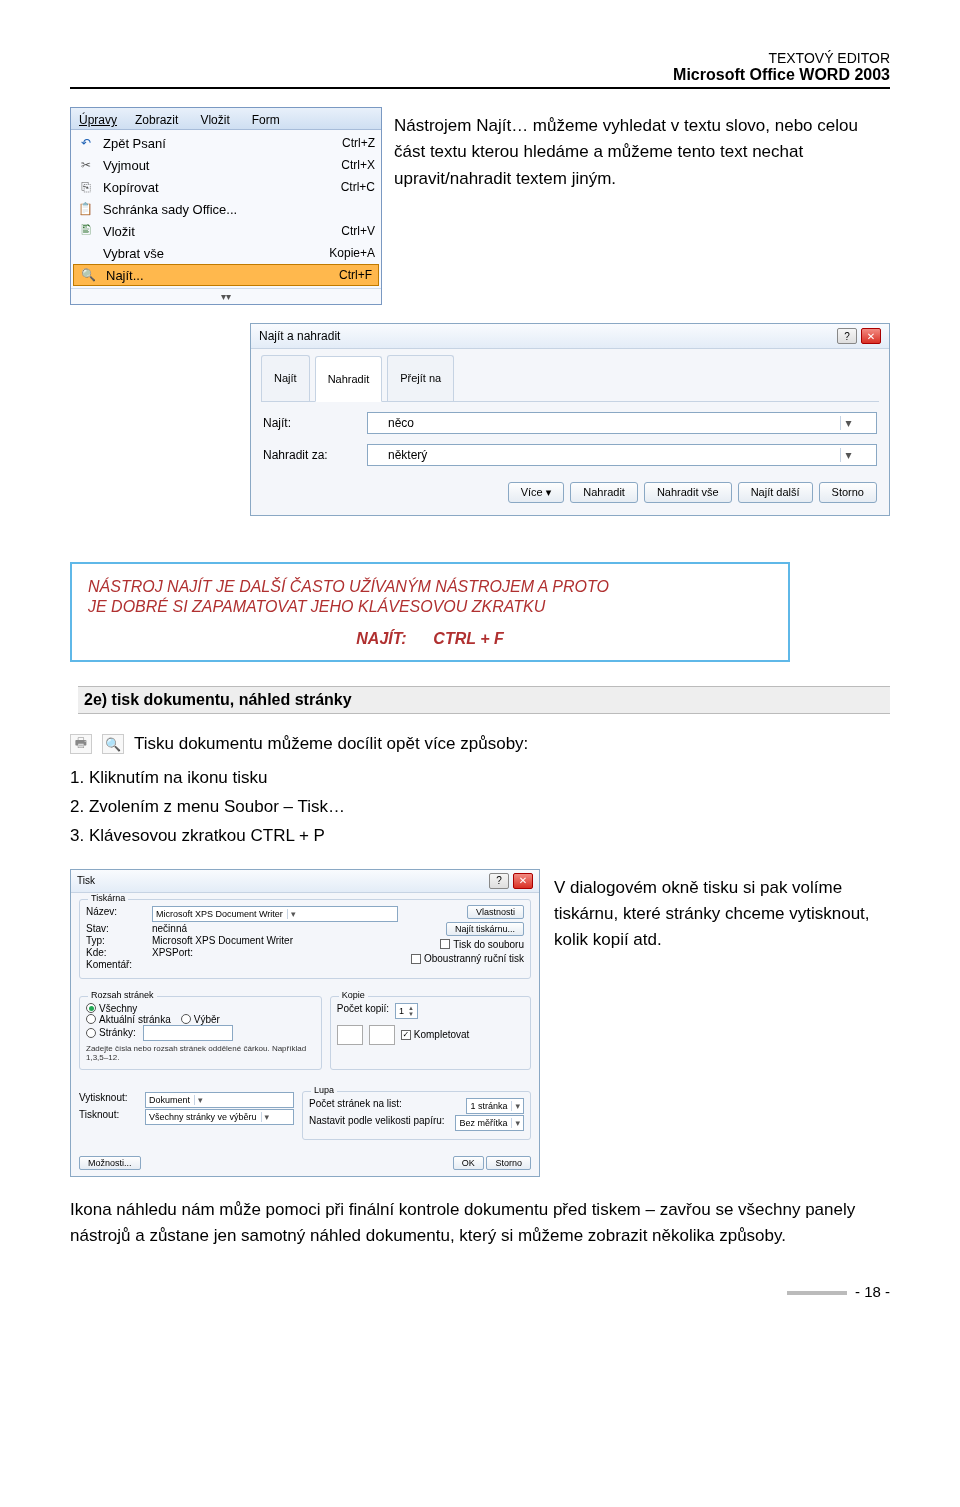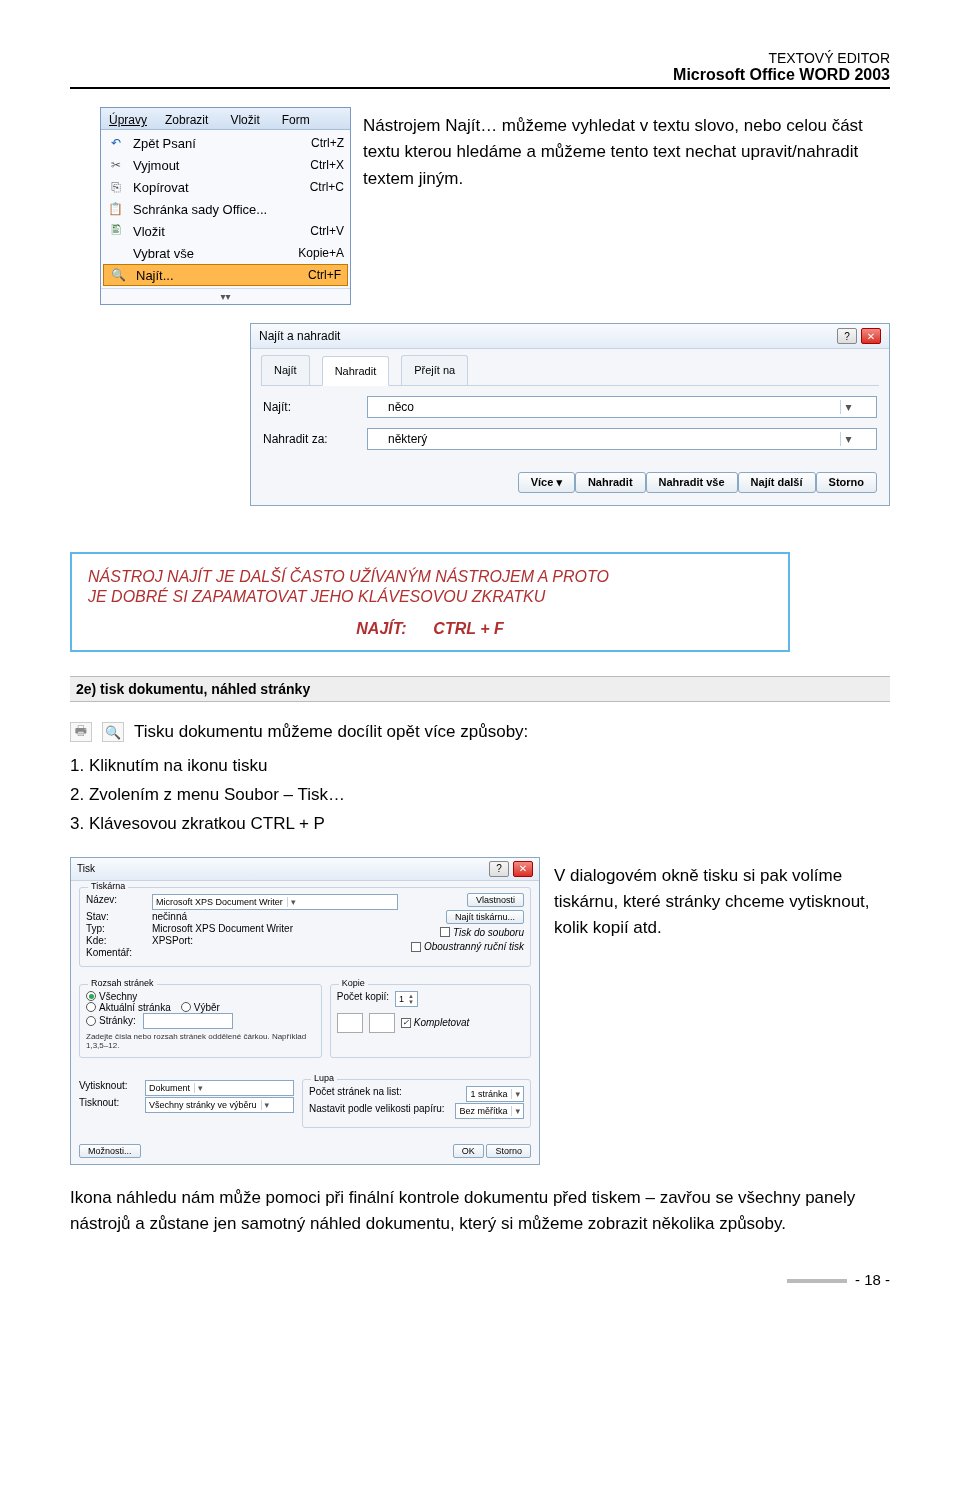--- a/index.html
+++ b/index.html
@@ -23,24 +23,23 @@
   }
   .header .line2 { font-weight: bold; font-size: 16px; }
   .row1 {
     display: flex;
     gap: 12px;
     margin-bottom: 18px;
   }
   .menu-panel {
     border: 1px solid #7a99c2;
     background: #f7f9fd;
-    width: 251px;
+    width: 312px;
     font-size: 13px;
     position: relative;
-    margin-left: 30px;
   }
   .menu-tabs {
     display:flex;
     background: linear-gradient(#e8f0fa,#cfdff2);
     border-bottom:1px solid #a7bcd9;
     font-size:12px;
     padding:3px 4px 0 4px;
     gap:6px;
   }
   .menu-tabs span{padding:2px 4px;}
@@ -74,51 +73,51 @@
     background:linear-gradient(#f9fbfe,#e3ecf7);
     padding:4px 8px;
     border-bottom:1px solid #c6d3e3;
     display:flex;align-items:center;justify-content:space-between;
   }
   .winbtns{display:flex;gap:4px;}
   .wb{width:20px;height:16px;border:1px solid #888;border-radius:2px;font-size:10px;display:flex;align-items:center;justify-content:center;background:linear-gradient(#f6f6f6,#dedede);}
   .wb.close{background:linear-gradient(#f28b82,#d93025);color:#fff;border-color:#a00;}
   .dlg-body{padding:8px 12px 12px 12px;}
   .dlg-tabs{display:flex;gap:0;border-bottom:1px solid #c6d3e3;margin:-2px -2px 10px -2px;}
-  .dlg-tab{padding:8px 12px;border:1px solid #c6d3e3;border-bottom:none;background:#f0f3f8;margin-right:12px;border-radius:3px 3px 0 0;font-size:11px;}
+  .dlg-tab{padding:16px 12px;border:1px solid #c6d3e3;border-bottom:none;background:#f0f3f8;margin-right:5px;border-radius:3px 3px 0 0;font-size:11px;}
   .dlg-tab.active{background:#fff;border-bottom:1px solid #fff;position:relative;top:1px;}
   .form-row{display:flex;align-items:center;margin-bottom:10px;gap:14px;}
   .form-row label{width:90px;}
   .combo{flex:1;display:flex;align-items:center;border:1px solid #8aa8c4;background:#fff;height:22px;padding:0 20px;}
   .combo .v{flex:1;}
   .combo .dd{width:16px;text-align:center;border-left:1px solid #c6d3e3;color:#555;}
-  .btn-row{display:flex;justify-content:flex-end;margin-top:22px;font-weight:bold;}
+  .btn-row{display:flex;justify-content:flex-end;gap:6px;margin-top:16px;}
   .btn{border:1px solid #8aa8c4;background:linear-gradient(#fefefe,#e6ecf3);padding:3px 12px;font-size:11px;border-radius:3px;}
   .clearfix::after{content:"";display:block;clear:both;}
   .tip-box{
     border:2px solid #5fb8e8;
     background:#fff;
     padding:12px 16px;
     margin:28px 0 24px 0;
     width:720px;
     color:#b03030;
     font-style:italic;
     font-size:16px;
   }
   .tip-box .tline{margin:2px 0;}
   .tip-box .short{text-align:center;margin-top:14px;color:#b03030;}
   .tip-box .short b{font-weight:bold;}
   .section-head{
     background:#eee;
     border-top:1px solid #bbb;
     border-bottom:1px solid #bbb;
     padding:4px 6px;
-    font-size:14px;
+    font-size:16px;
     font-weight:bold;
-    margin:6px 0 20px 0;
+    margin:6px 0 20px 8px;
   }
   .with-icons{display:flex;align-items:center;gap:10px;font-size:17px;}
   .ic-sm{width:22px;height:20px;border:1px solid #ccc;display:flex;align-items:center;justify-content:center;background:#f8f8f8;font-size:13px;color:#888;}
   .list{margin:10px 0 18px 0;font-size:17px;line-height:1.7;}
   .row2{display:flex;gap:14px;align-items:flex-start;}
   .print-dlg{
     border:1px solid #8aa8c4;
     background:#f4f6fa;
     width:470px;
     font-size:10px;
@@ -128,21 +127,21 @@
   .print-body{padding:6px 8px;}
   .gbox{border:1px solid #c6d3e3;border-radius:3px;padding:5px 6px 7px 6px;margin-bottom:17px;position:relative;background:transparent;}
   .gbox .gt{position:absolute;top:-7px;left:8px;background:#f4f6fa;padding:0 3px;font-size:9px;}
   .kv{display:flex;gap:6px;margin:1px 0;}
   .kv .k{width:60px;}
   .kv .v{flex:1;}
   .tiny-combo{display:inline-flex;align-items:center;border:1px solid #8aa8c4;background:#fff;height:16px;padding:0 3px;font-size:9px;}
   .tiny-combo .dd{border-left:1px solid #c6d3e3;margin-left:4px;padding-left:3px;color:#555;}
   .cols3{display:flex;gap:8px;}
   .mini-btn{border:1px solid #8aa8c4;background:linear-gradient(#fefefe,#e6ecf3);padding:1px 8px;font-size:9px;border-radius:2px;display:inline-block;}
-  .cb{display:inline-flex;align-items:center;gap:3px;font-style:italic;}
+  .cb{display:inline-flex;align-items:center;gap:3px;}
   .cb .box{width:10px;height:10px;border:1px solid #666;background:#fff;font-size:8px;line-height:8px;text-align:center;}
   .rbtn{display:inline-flex;align-items:center;gap:3px;}
   .rbtn .circ{width:10px;height:10px;border:1px solid #555;border-radius:50%;background:#fff;display:flex;align-items:center;justify-content:center;}
   .rbtn .circ .dot{width:5px;height:5px;border-radius:50%;background:#2a5;}
   .spin{display:inline-flex;align-items:center;border:1px solid #8aa8c4;background:#fff;height:16px;padding:0 3px;font-size:9px;}
   .spin .ar{display:flex;flex-direction:column;margin-left:4px;font-size:6px;line-height:6px;color:#555;}
   .side-right{flex:1;font-size:17px;line-height:1.55;margin-top:6px;}
   .para-final{font-size:17px;line-height:1.55;margin-top:20px;clear:both;}
   .pagenum{text-align:right;font-size:15px;margin-top:34px;}
   .pagenum .bar{display:inline-block;width:60px;height:4px;background:#bbb;vertical-align:middle;}

